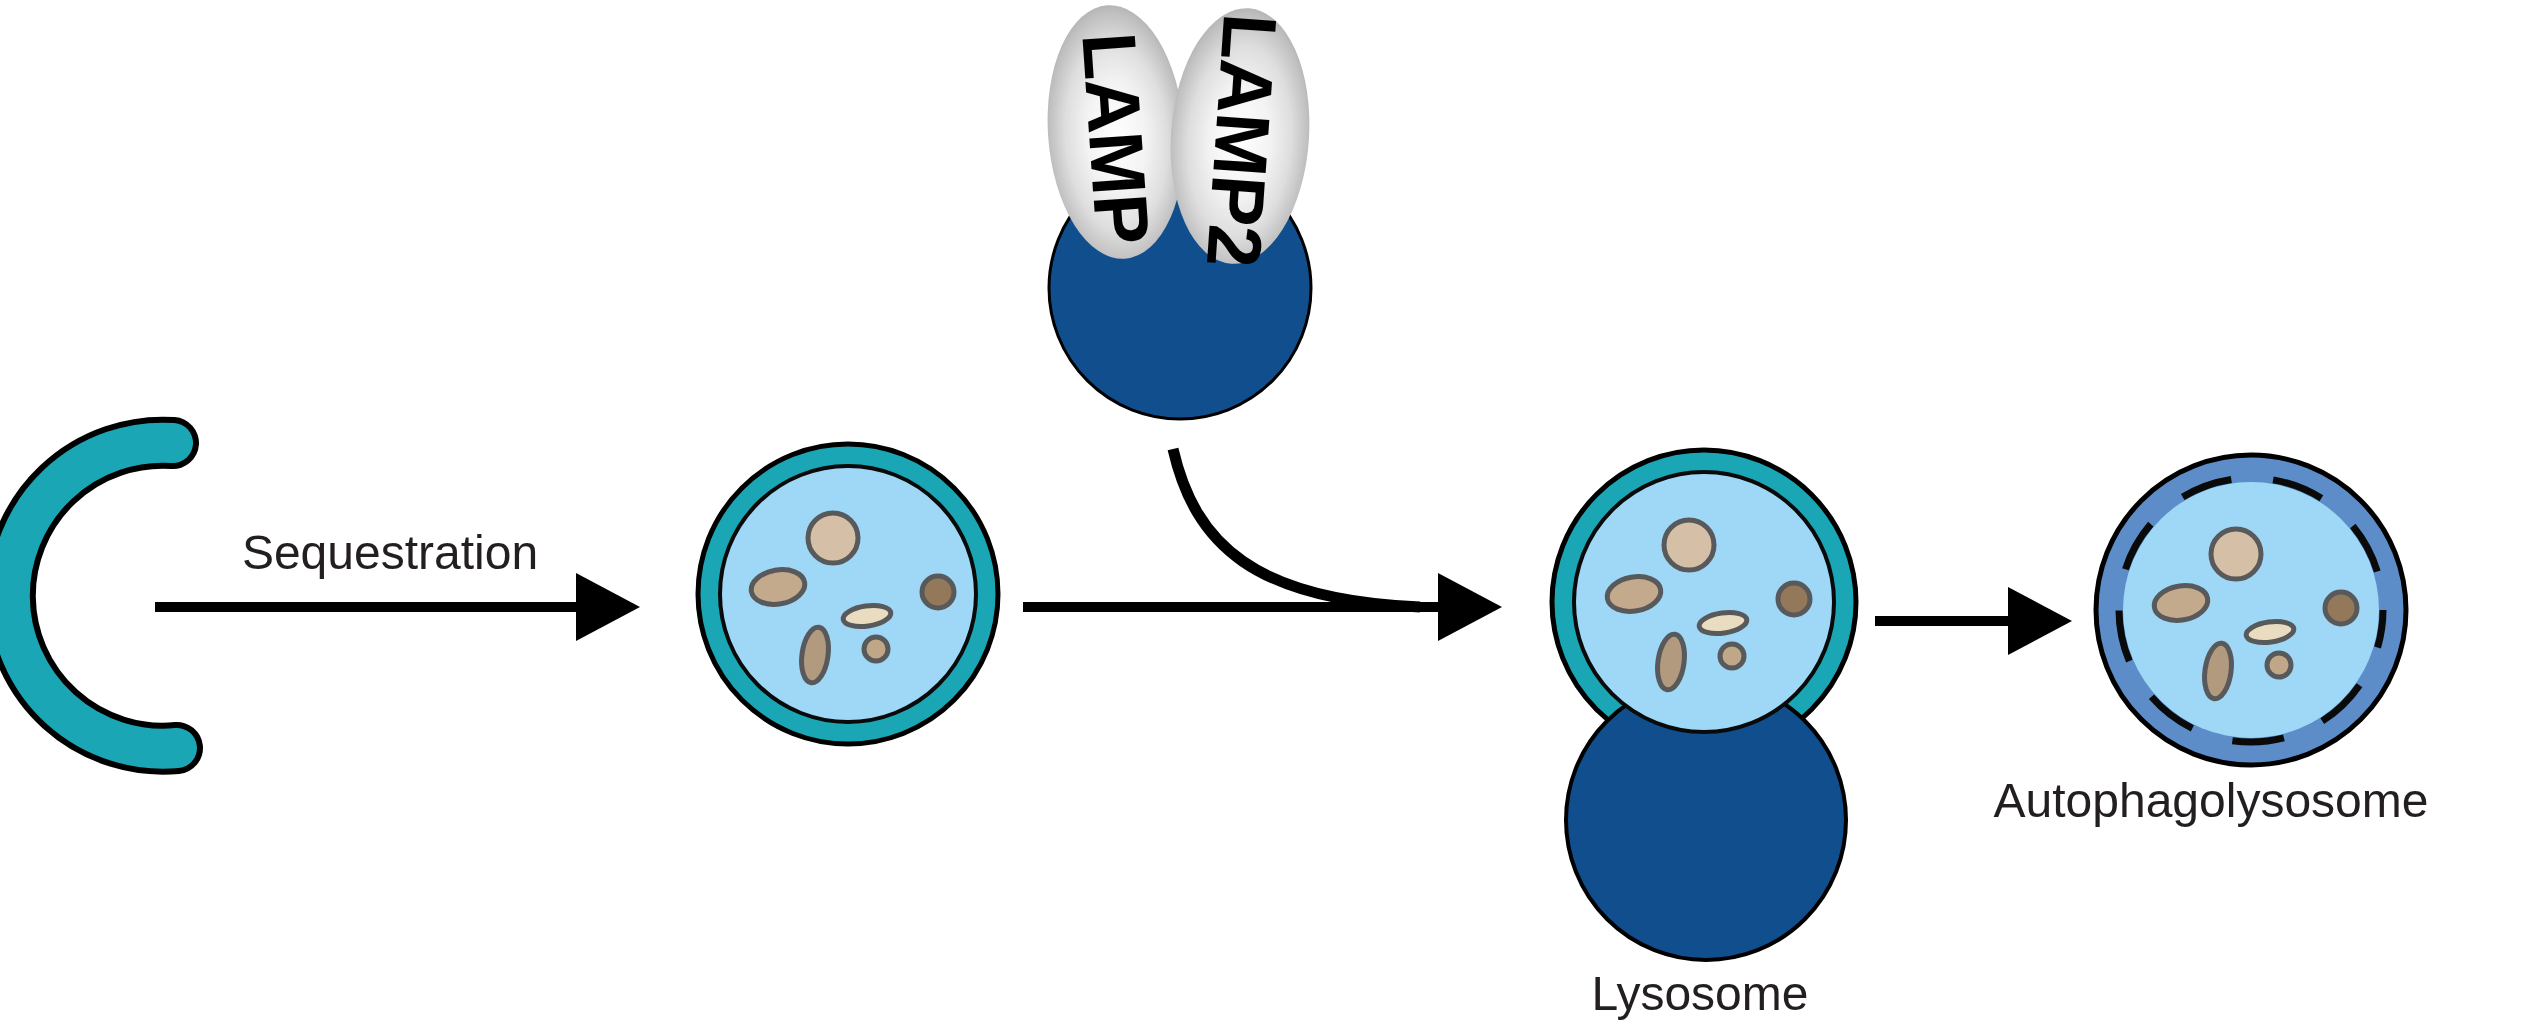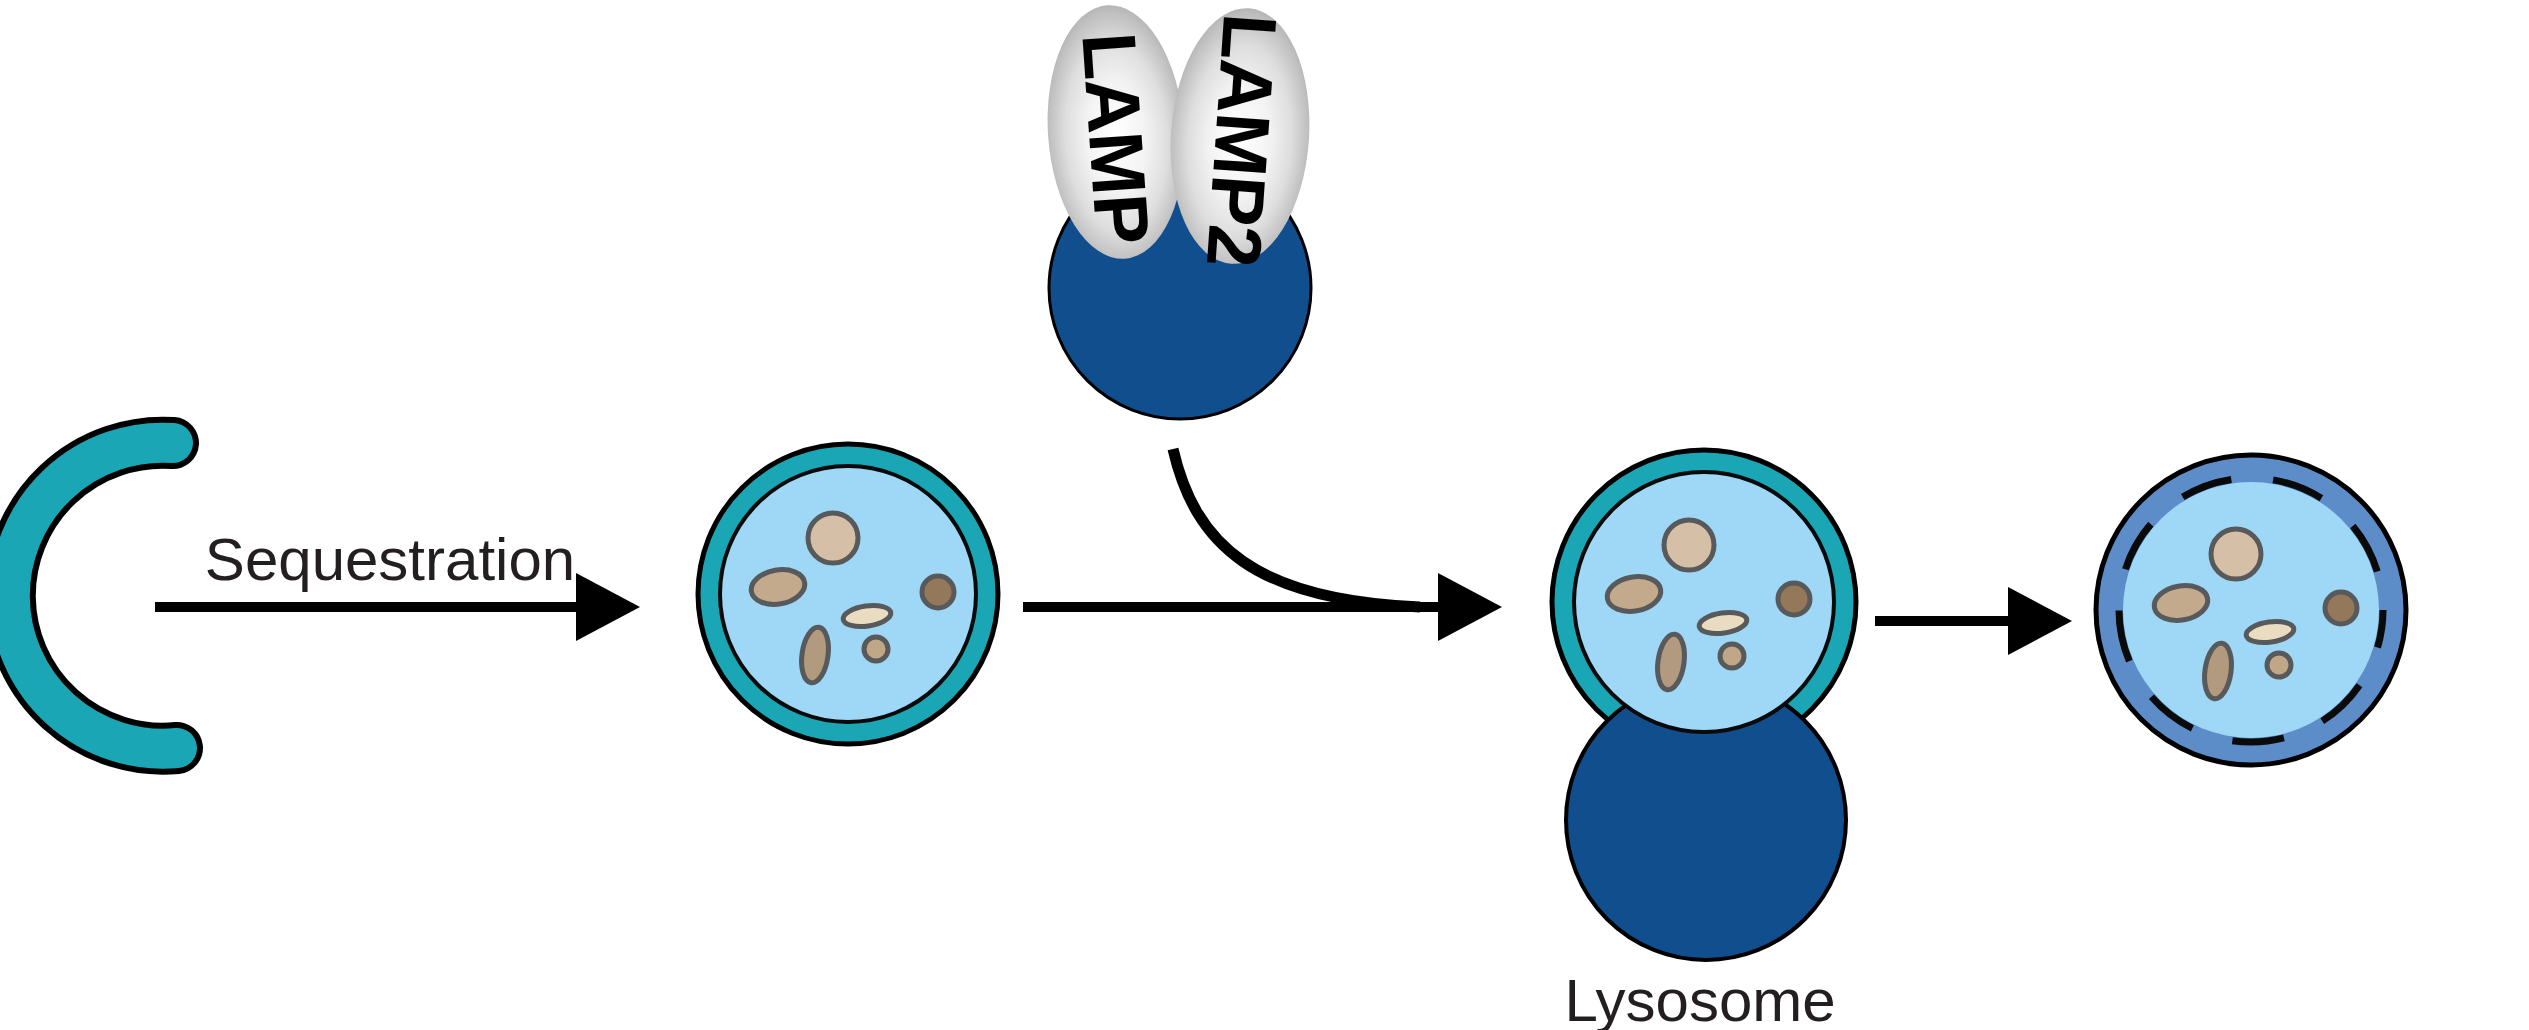--- a/index.html
+++ b/index.html
@@ -23,21 +23,21 @@
     position:relative;
     width:2529px;height:1030px;
     background:var(--background);
     font-family:"Liberation Sans", sans-serif;
     overflow:hidden;
   }
   svg.diagram{position:absolute;left:0;top:0;}
   .caption{
     position:absolute;
     transform:translateX(-50%);
-    font-size:60px;
+    font-size:48px;
     line-height:1.1;
     color:var(--text);
     white-space:nowrap;
     letter-spacing:0px;
   }
   .teal-fill{fill:var(--membrane-teal);}
   .teal-stroke{stroke:var(--membrane-teal);}
   .light-fill{fill:var(--vesicle-light-blue);}
   .navy-fill{fill:var(--lysosome-navy);}
   .ring-blue-fill{fill:var(--autophagolysosome-ring-blue);}
@@ -138,14 +138,15 @@
       </g>
     </g>
   </svg>
 
   <div class="caption" style="left:390px;top:527px;">Sequestration</div>
 
 
   <div class="caption" style="left:1700px;top:968px;">Lysosome</div>
 
 
+  <div class="caption" style="left:2211px;top:775px;">Autophagolysosome</div>
 
 </div>
 
 </body></html>

